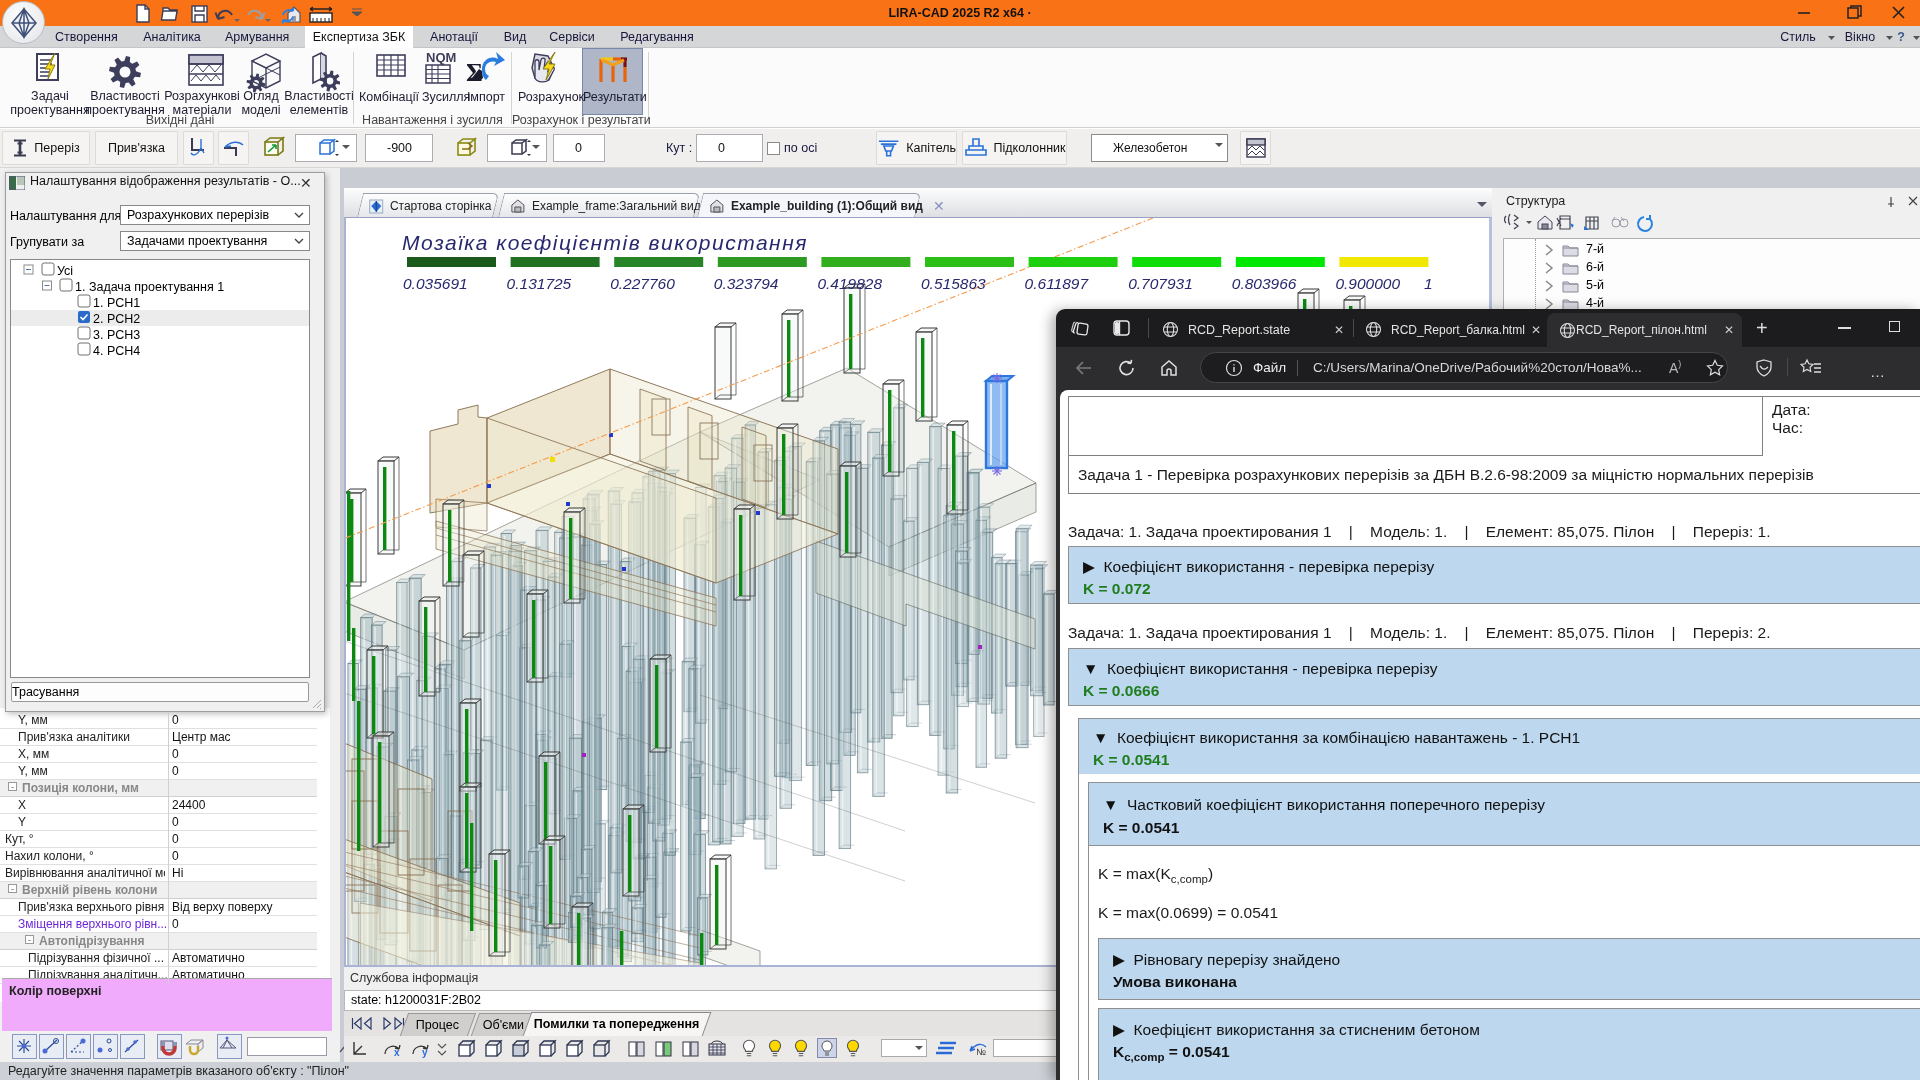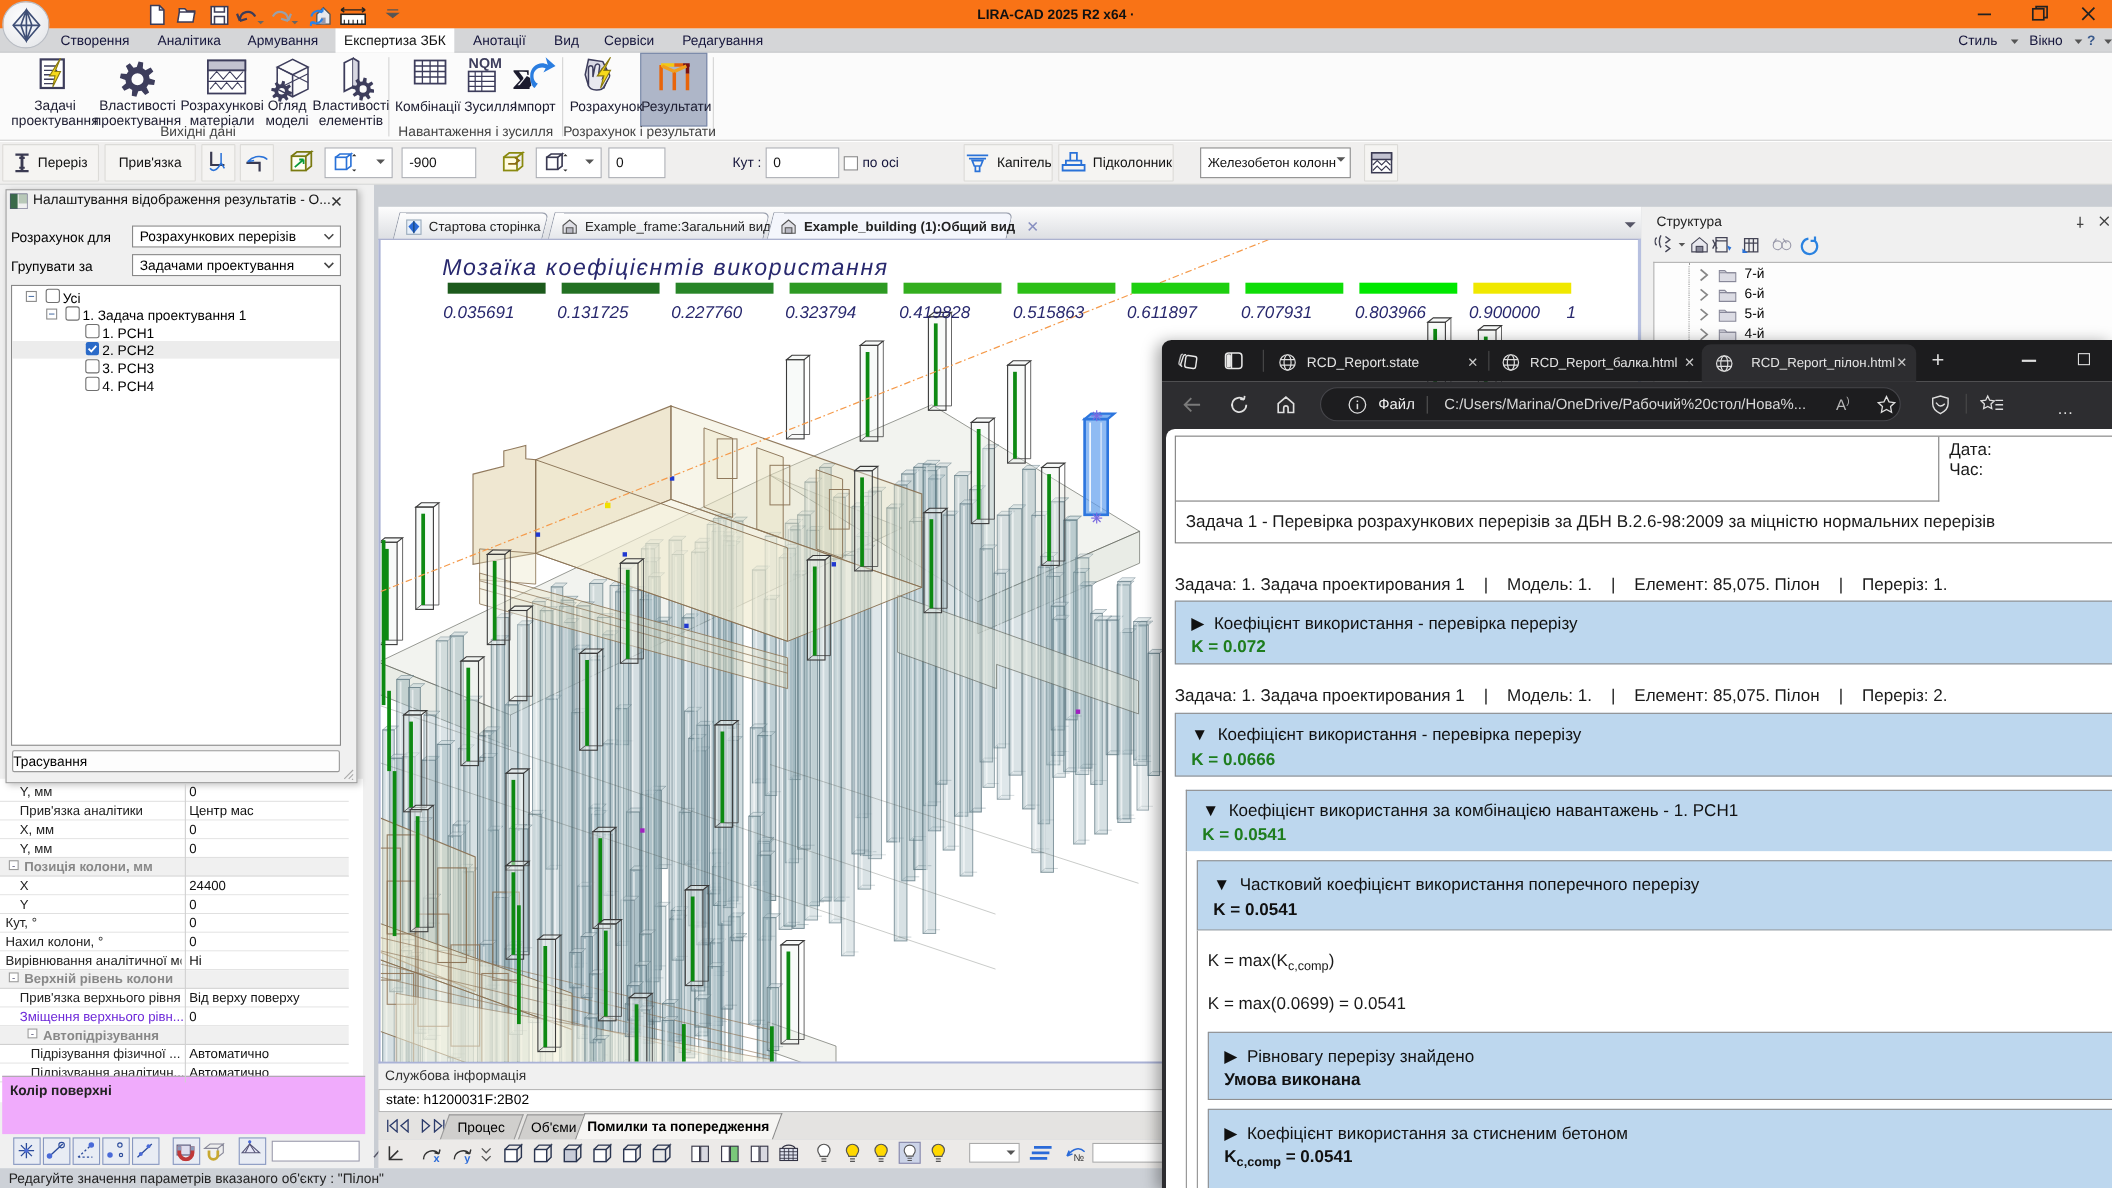--- a/index.html
+++ b/index.html
@@ -13,21 +13,21 @@
 .rtab{position:absolute;top:0;height:22px;line-height:22px;font-size:12.5px;color:#16163c;text-align:center}
 .rtab.active{background:#fff;color:#111}
 
 #ribbon{position:absolute;left:0;top:48px;width:1920px;height:80px;background:#fbfbfb;border-bottom:1px solid #d0d0d0}
 .rsep{position:absolute;top:4px;height:72px;width:1px;background:#d4d4d4}
 .rlabel{position:absolute;font-size:12.5px;color:#1c1c30;text-align:center;line-height:14px;white-space:nowrap}
 .rgroup{position:absolute;font-size:12.5px;color:#444;text-align:center}
 
 #tb2{position:absolute;left:0;top:129px;width:1920px;height:39px;background:#f0efee;border-bottom:1px solid #d8d7d5}
 .t2btn{position:absolute;top:2px;height:34px;background:#f5f4f2;border:1px solid #dcdbd8;border-radius:1px;font-size:12.5px;color:#111;display:flex;align-items:center;justify-content:center;gap:6px}
-.t2fld{position:absolute;top:5px;height:28px;background:#fff;border:1px solid #abadb3;font-size:12.5px;color:#111;padding-left:6px;line-height:26px}
+.t2fld{position:absolute;top:5px;height:28px;background:#fff;border:1px solid #abadb3;font-size:12.5px;color:#111;padding-left:21px;line-height:26px}
 .t2lbl{position:absolute;font-size:12.5px;color:#16163c}
 
 #work{position:absolute;left:0;top:168px;width:1920px;height:894px;background:#c9cdd3}
 
 #vtabbar{position:absolute;left:344px;top:20px;width:1148px;height:30px;background:linear-gradient(#fdfdfd,#dcdee2)}
 .vtab{position:absolute;top:5px;height:25px;font-size:12px;color:#222;background:linear-gradient(#fefefe,#e4e6ea);border:1px solid #9aa0ae;border-bottom:none;display:flex;align-items:center;padding:0 8px;gap:6px;transform:skewX(-14deg);border-top-right-radius:6px;white-space:nowrap}
 .vtab>*{transform:skewX(14deg);flex:0 0 auto}
 .vtab svg{display:block}
 
 #viewport{position:absolute;left:344px;top:49px;width:1148px;height:750px;background:#fff;border-left:2px solid #aab2d6;border-bottom:2px solid #aab2d6;border-right:3px solid #b7c0e0;border-top:1px solid #98a0c4;overflow:hidden}
@@ -1509,21 +1509,21 @@
         </svg>
       </div>
     <div id="dlg">
       <svg class="abs" style="left:3px;top:3px" width="16" height="14" viewBox="0 0 16 14">
           <rect x="0" y="0" width="7" height="14" fill="#3a6a4a"></rect>
           <rect x="8" y="0" width="8" height="9" fill="#b8c8b8"></rect>
           <rect x="0" y="0" width="16" height="14" fill="none" stroke="#557"></rect>
         </svg>
       <div class="abs" style="left:24px;top:1px;font-size:12.5px;color:#111">Налаштування відображення результатів - О...</div>
       <div class="abs" style="left:294px;top:2px;font-size:14px;color:#333">✕</div>
-      <div class="abs" style="left:4px;top:36px;font-size:12.5px">Розрахунок для</div>
+      <div class="abs" style="left:4px;top:36px;font-size:12.5px">Налаштування для</div>
       <div class="abs" style="left:114px;top:32px;width:190px;height:20px;background:#fff;border:1px solid #888;font-size:12.5px;padding:2px 0 0 6px">Розрахункових перерізів<svg class="abs" style="right:5px;top:6px" width="10" height="7" viewBox="0 0 10 7">
             <path d="M1 1l4 4 4-4" stroke="#444" stroke-width="1.4" fill="none"></path>
           </svg></div>
       <div class="abs" style="left:4px;top:62px;font-size:12.5px">Групувати за</div>
       <div class="abs" style="left:114px;top:58px;width:190px;height:20px;background:#fff;border:1px solid #888;font-size:12.5px;padding:2px 0 0 6px">Задачами проектування<svg class="abs" style="right:5px;top:6px" width="10" height="7" viewBox="0 0 10 7">
             <path d="M1 1l4 4 4-4" stroke="#444" stroke-width="1.4" fill="none"></path>
           </svg></div>
       <div class="abs" style="left:4px;top:86px;width:300px;height:419px;background:#fff;border:1px solid #888;font-size:12.5px">
         <div class="abs" style="left:0;top:50px;width:298px;height:16px;background:#ececec"></div>
         <svg class="abs" style="left:0;top:0" width="298px" height="200">
@@ -1666,21 +1666,21 @@
         <span style="margin-left:auto;margin-right:6px;color:#ccc;font-size:12px">✕</span>
       </div>
       <div class="btab" style="left:491px;width:195px;background:#2d2d30;border-radius:8px 8px 0 0;top:4px;height:34px">
         <svg style="margin-left:12px" width="17" height="17" viewBox="0 0 17 17">
             <g fill="none" stroke="#ddd" stroke-width="1.1">
               <circle cx="8.5" cy="8.5" r="7"></circle>
               <ellipse cx="8.5" cy="8.5" rx="3.2" ry="7"></ellipse>
               <path d="M2 6h13 M2 11h13"></path>
             </g>
           </svg>
-        <span style="margin-left:16px;font-size:12px">RCD_Report_пілон.html</span>
+        <span style="margin-left:0;font-size:12px">RCD_Report_пілон.html</span>
         <span style="margin-left:auto;margin-right:8px;color:#ccc;font-size:12px">✕</span>
       </div>
       <div class="abs" style="left:700px;top:8px;color:#ddd;font-size:20px;font-weight:300">+</div>
       <div class="abs" style="left:782px;top:18px;width:13px;height:1.5px;background:#ddd"></div>
       <rect class="abs" style="left:833px;top:12px;width:11px;height:11px;border:1.5px solid #ddd"></rect>
     </div>
     <div id="btool">
       <svg class="abs" style="left:18px;top:12px" width="20" height="18" viewBox="0 0 20 18">
           <path d="M17 9H3 m6-6l-6 6 6 6" stroke="#7a7a7a" stroke-width="1.7" fill="none"></path>
         </svg>

